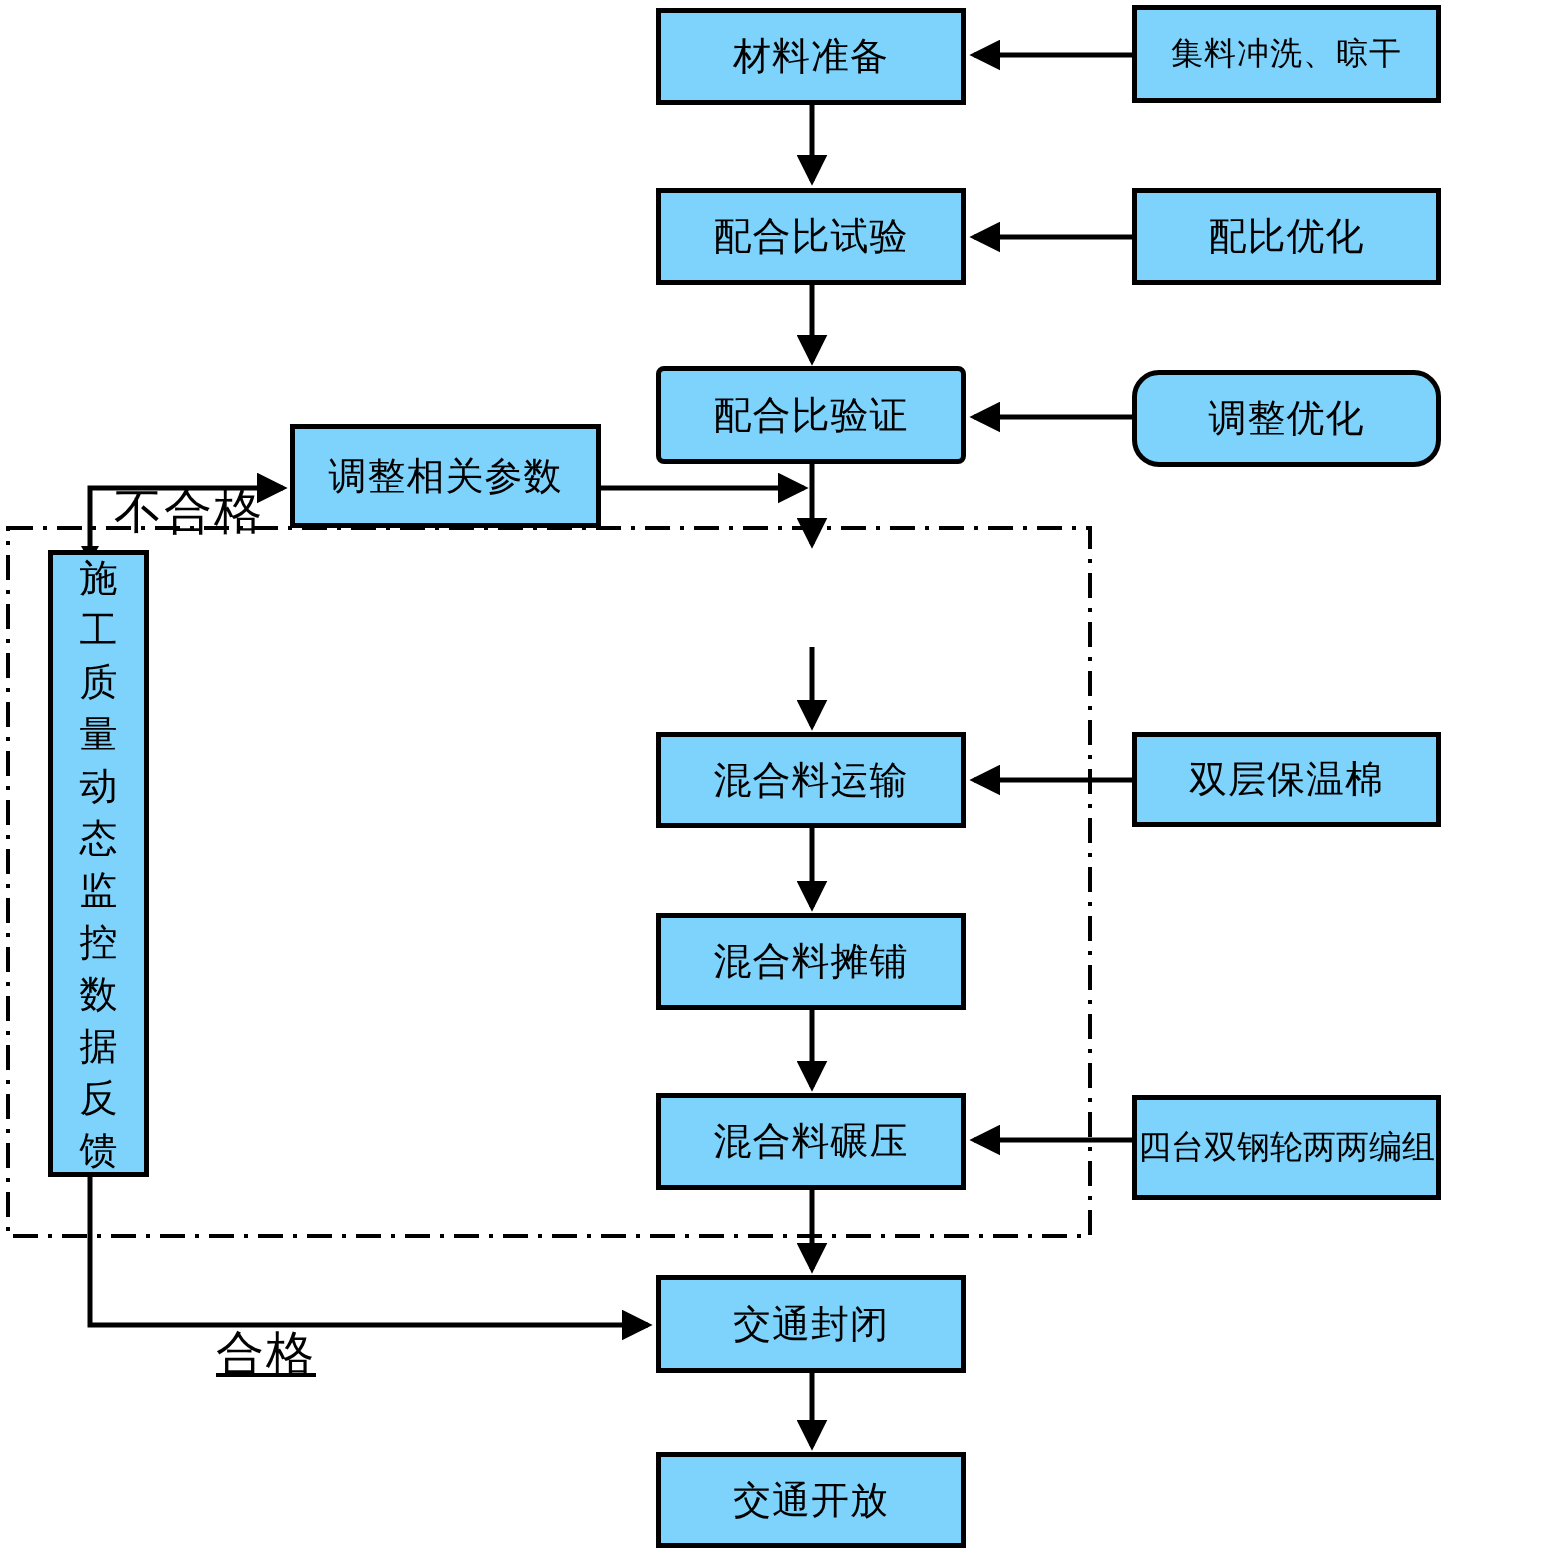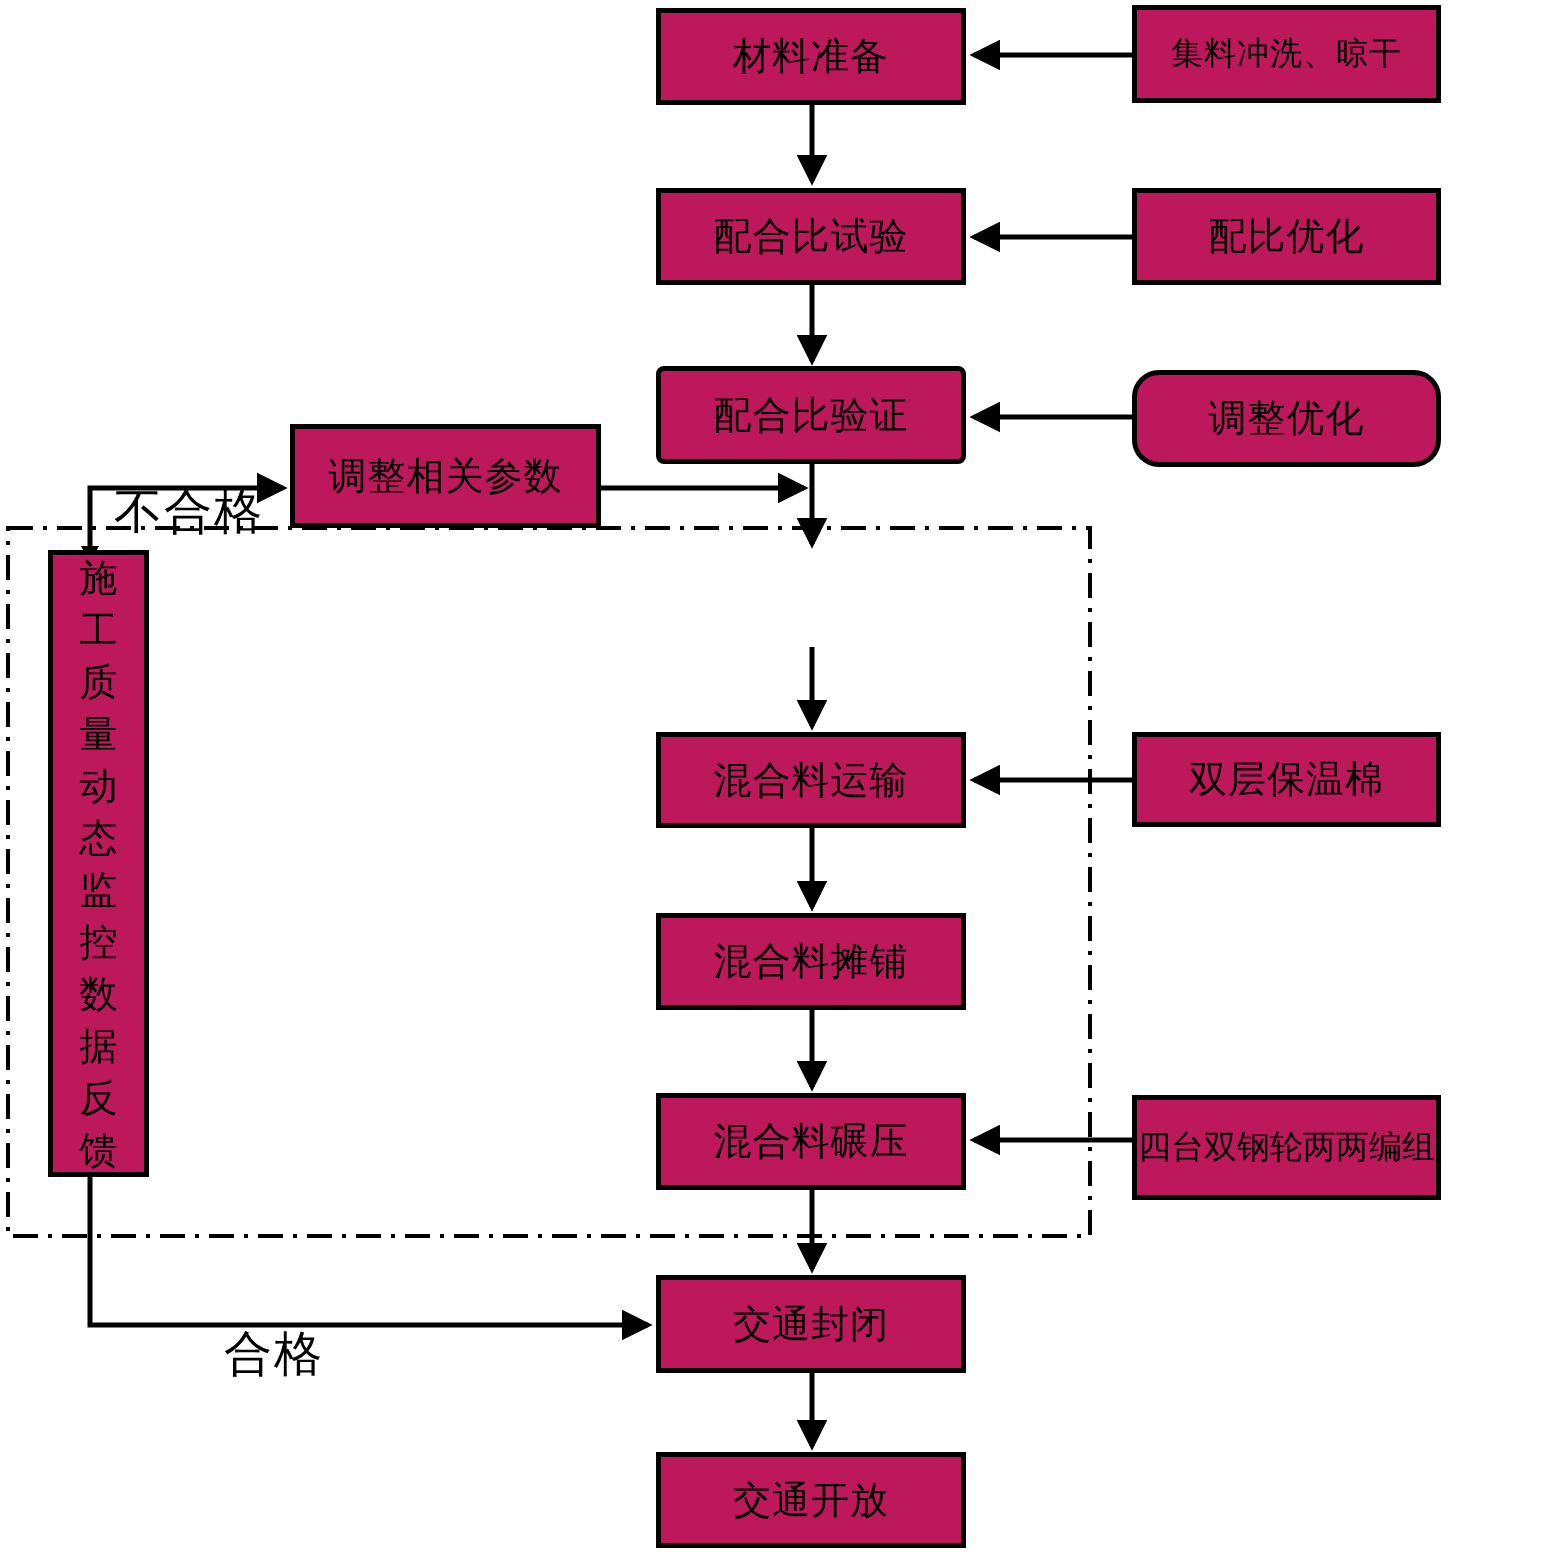--- a/index.html
+++ b/index.html
@@ -8,21 +8,21 @@
     width:1558px;height:1559px;
     background:#ffffff;
     font-family:"Liberation Serif","DejaVu Serif",serif;
     color:#000000;
     overflow:hidden;
   }
   #wires{position:absolute;left:0;top:0;width:1558px;height:1559px;}
   .box{
     position:absolute;
     border:5px solid #000000;
-    background:#be185d;
+    background:#7dd3fc;
     display:flex;align-items:center;justify-content:center;
     text-align:center;
     font-size:38px;
     letter-spacing:1px;
     box-sizing:border-box;
     z-index:2;
   }
   .main-col{left:656px;width:310px;}
   .side-col{left:1132px;width:309px;}
   .vtext{
@@ -123,15 +123,15 @@
 
   <div class="box" style="left:290px;top:424px;width:311px;height:104px;">
       <span>调整相关参数</span>
     </div>
 
   <div class="box" style="left:48px;top:550px;width:101px;height:627px;">
     <div class="vtext">施工质量动态监控数据反馈</div>
   </div>
 
   <div class="edge-label" style="left:114px;top:436px;">不合格</div>
-  <div class="edge-label" style="left:224px;top:1278px;">合格</div>
+  <div class="edge-label" style="left:216px;top:1278px;text-decoration:underline;">合格</div>
 
 </div>
 
 </body></html>

